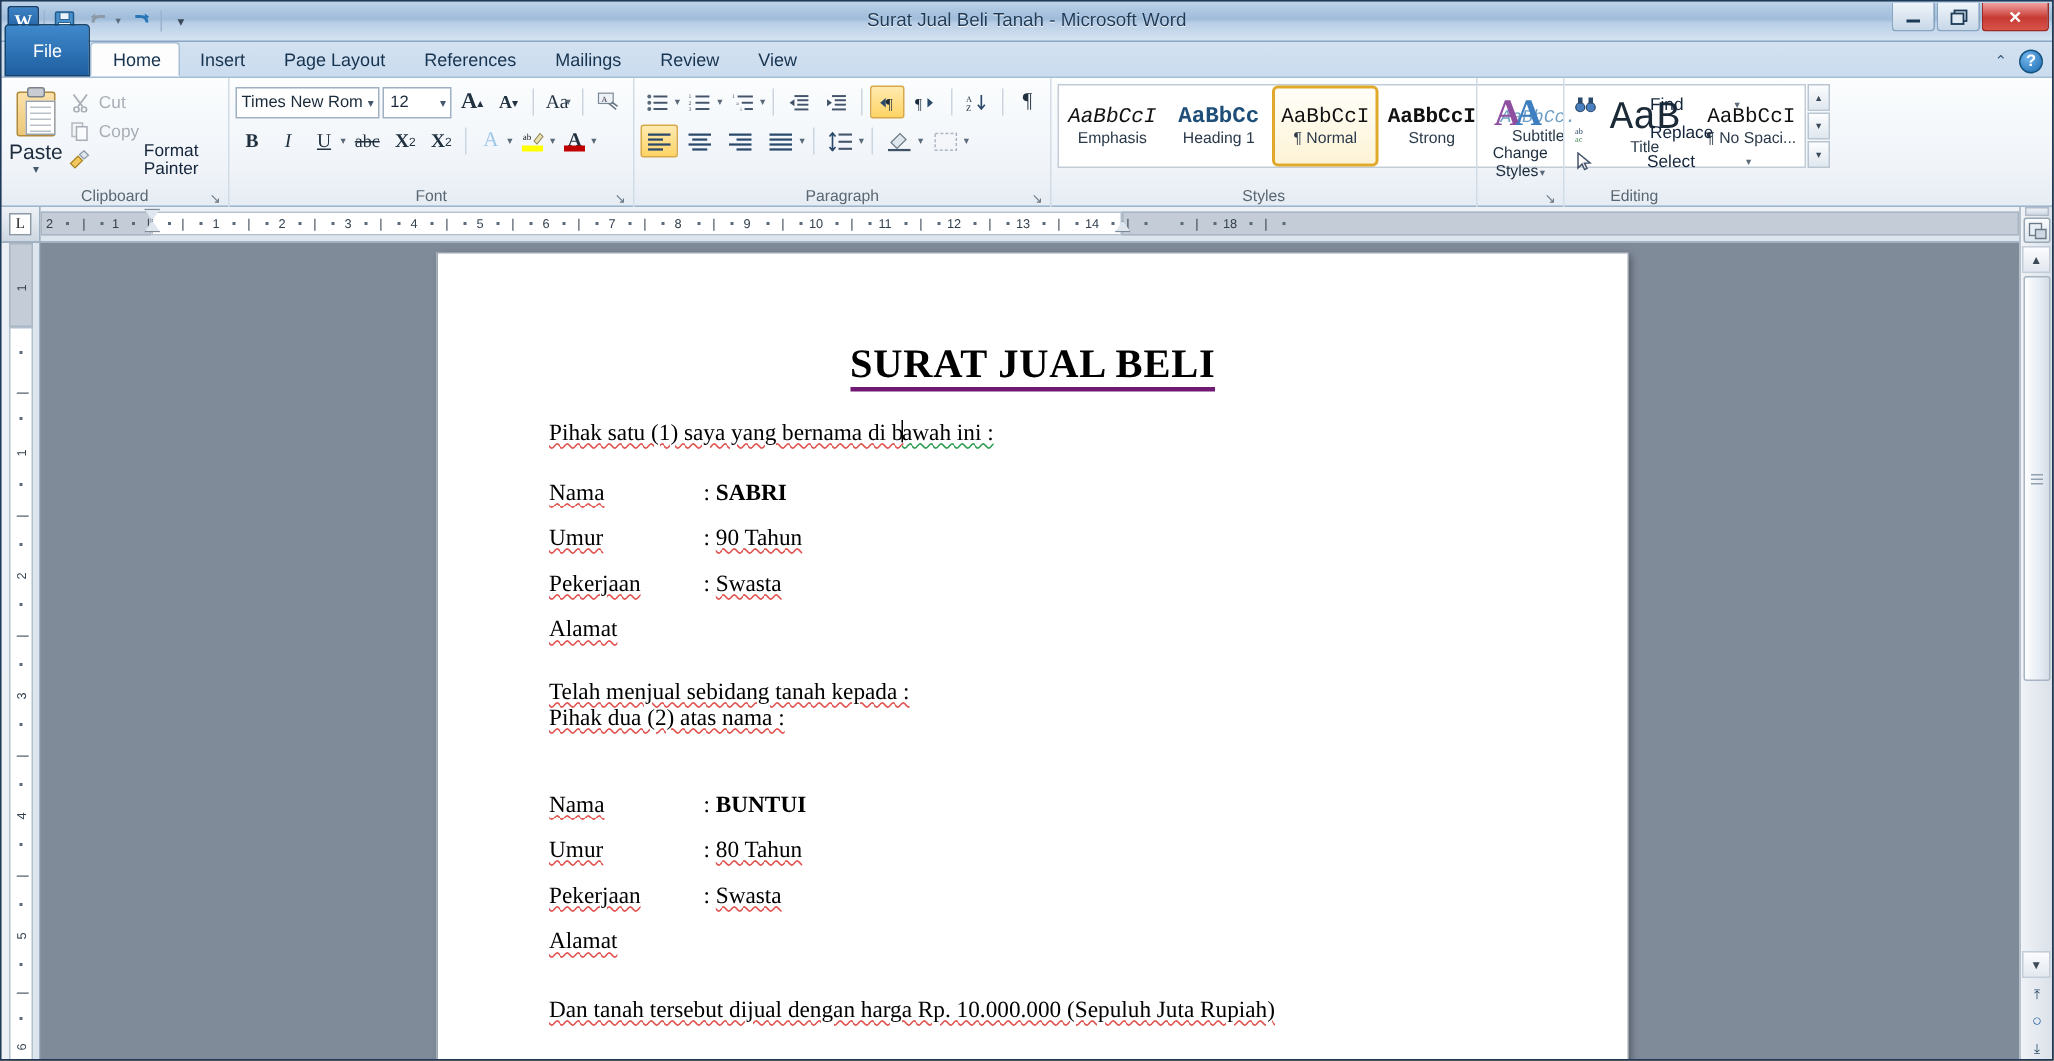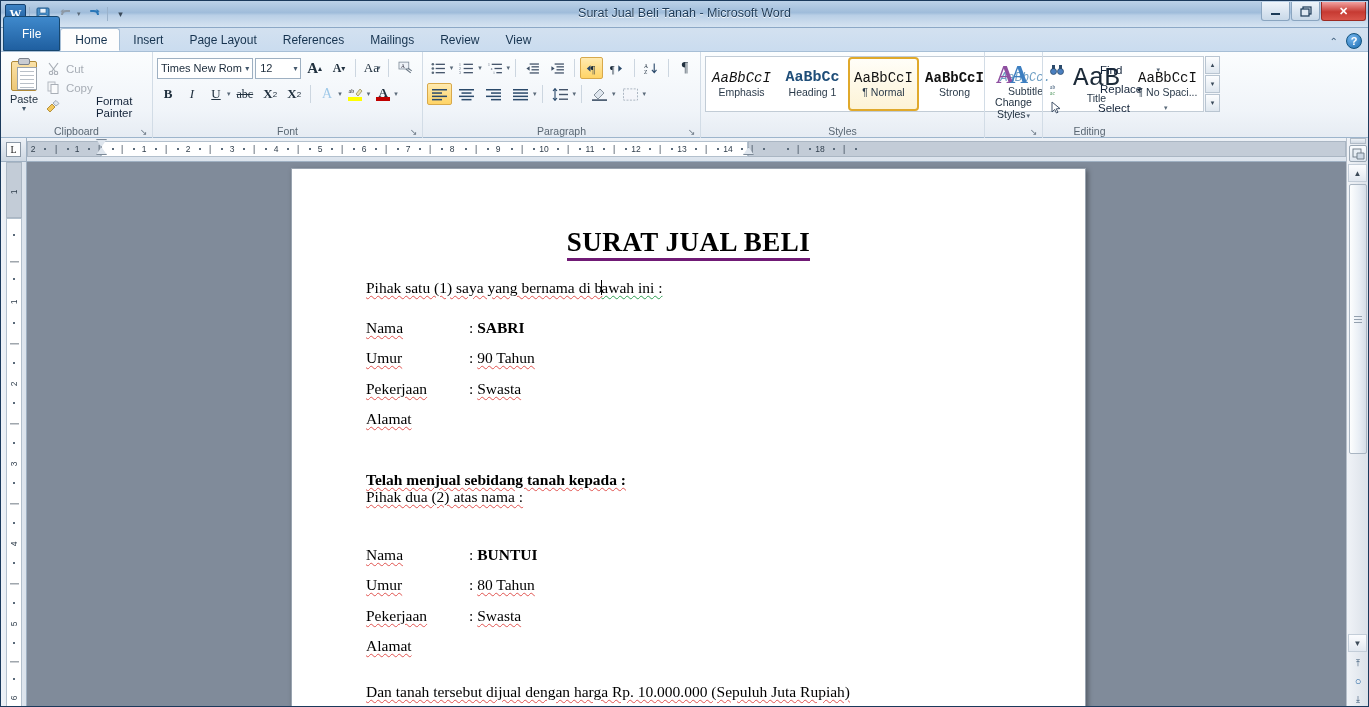--- a/index.html
+++ b/index.html
@@ -147,21 +147,21 @@
     position:absolute; left:9px; top:0px; width:12px; height:7px;
     background:#c9ccd2; border:1px solid #7b828c; border-radius:2px;
   }
   .clipimg .sheet {
     position:absolute; left:8px; top:9px; width:20px; height:23px;
     background:#fff; border:1px solid #9aa3ad;
   }
   .clipimg .sheet i {
     display:block; height:1px; background:#b9c0c8; margin:3px 2px 0 2px;
   }
-  .paste .lbl { font-size: 11px; color:#1d2d3d; margin-top:1px; }
+  .paste .lbl { font-size: 14px; color:#1d2d3d; margin-top:1px; }
   .paste .car { font-size: 8px; color:#44586c; line-height:8px;}
   .clipcmds { padding-top:4px; }
   .cmd {
     display:flex; align-items:center; gap:5px;
     height: 19px; font-size: 11.5px; padding: 0 3px;
   }
   .cmd.dis { color:#a8aeb6; }
   .cmd.en { color:#14243a;gap:36px; }
   .ci { width: 15px; height: 15px; display:flex;align-items:center;justify-content:center;font-size:12px; }
 
@@ -981,21 +981,21 @@
             <span class="rowval"><span>:</span>&nbsp;<span class="sq">90 Tahun</span></span>
           </div>
           <div class="row">
             <span class="rowlabel sq">Pekerjaan</span>
             <span class="rowval"><span>:</span>&nbsp;<span class="sq">Swasta</span></span>
           </div>
           <div class="row">
             <span class="rowlabel sq">Alamat</span>
           </div>
 
-          <div class="p" style="margin-top:45px;font-weight:bold;">
+          <div class="p" style="margin-top:26px;">
             <span class="sq">Telah  menjual   sebidang  tanah  kepada  :</span>
           </div>
           <div class="p tight">
             <span class="sq">Pihak  dua  (2)  atas  nama   :</span>
           </div>
 
           <div class="row" style="margin-top:42px;">
             <span class="rowlabel sq">Nama</span>
             <span class="rowval"><span>:</span>&nbsp;<b>BUNTUI</b></span>
           </div>

